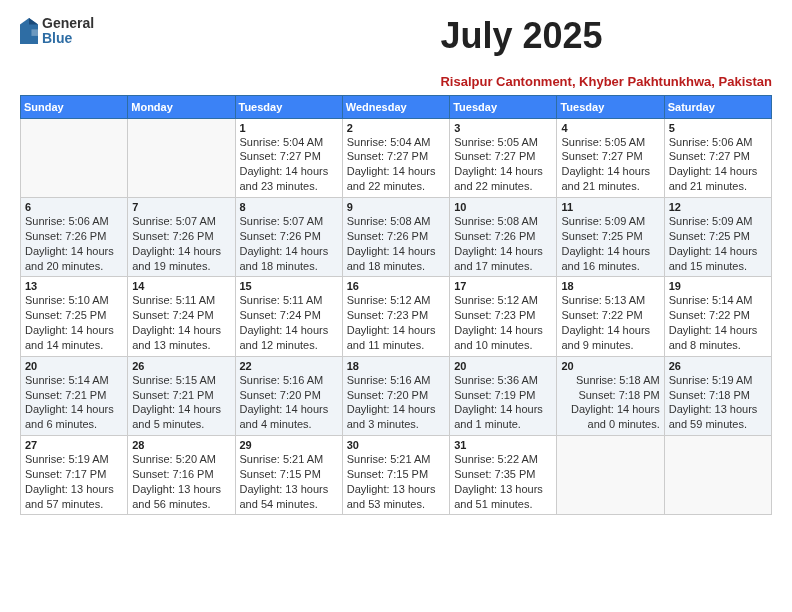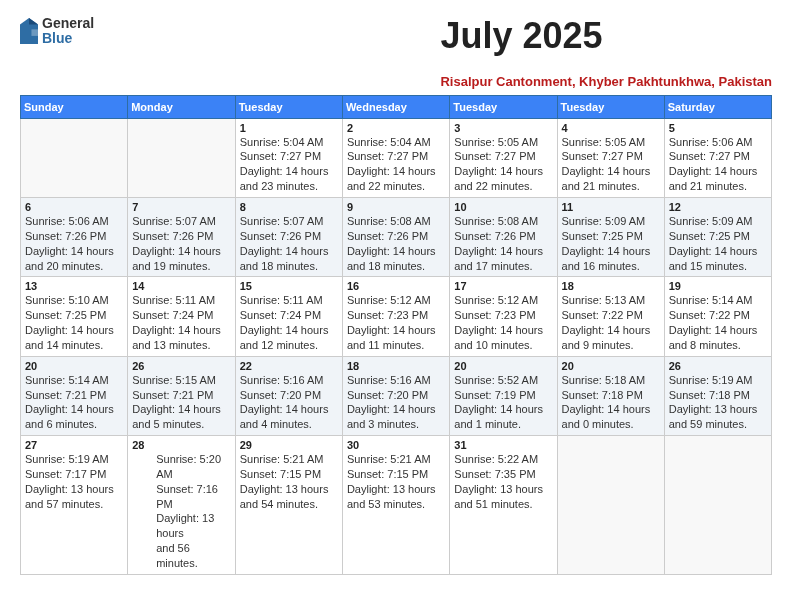--- a/index.html
+++ b/index.html
@@ -303,28 +303,28 @@
           </td>
           <td>
             <div class="day-number">18</div>
             <div class="day-info" style="white-space: pre-line;">Sunrise: 5:16 AM
 Sunset: 7:20 PM
 Daylight: 14 hours
 and 3 minutes.</div>
           </td>
           <td>
             <div class="day-number">20</div>
-            <div class="day-info" style="white-space: pre-line;">Sunrise: 5:52 AM
+            <div class="day-info" style="white-space: pre-line;">Sunrise: 5:36 AM
 Sunset: 7:19 PM
 Daylight: 14 hours
 and 1 minute.</div>
           </td>
           <td>
             <div class="day-number">20</div>
-            <div class="day-info" style="white-space: pre-line;">Sunrise: 5:18 AM
+            <div class="day-info" style="white-space: pre-line; text-align: right;">Sunrise: 5:18 AM
 Sunset: 7:18 PM
 Daylight: 14 hours
 and 0 minutes.</div>
           </td>
           <td>
             <div class="day-number">26</div>
             <div class="day-info" style="white-space: pre-line;">Sunrise: 5:19 AM
 Sunset: 7:18 PM
 Daylight: 13 hours
 and 59 minutes.</div>
@@ -333,21 +333,21 @@
         <tr>
           <td>
             <div class="day-number">27</div>
             <div class="day-info" style="white-space: pre-line;">Sunrise: 5:19 AM
 Sunset: 7:17 PM
 Daylight: 13 hours
 and 57 minutes.</div>
           </td>
           <td>
             <div class="day-number">28</div>
-            <div class="day-info" style="white-space: pre-line; margin-left: 24px;">Sunrise: 5:20 AM
+            <div class="day-info" style="white-space: pre-line;">Sunrise: 5:20 AM
 Sunset: 7:16 PM
 Daylight: 13 hours
 and 56 minutes.</div>
           </td>
           <td>
             <div class="day-number">29</div>
             <div class="day-info" style="white-space: pre-line;">Sunrise: 5:21 AM
 Sunset: 7:15 PM
 Daylight: 13 hours
 and 54 minutes.</div>

